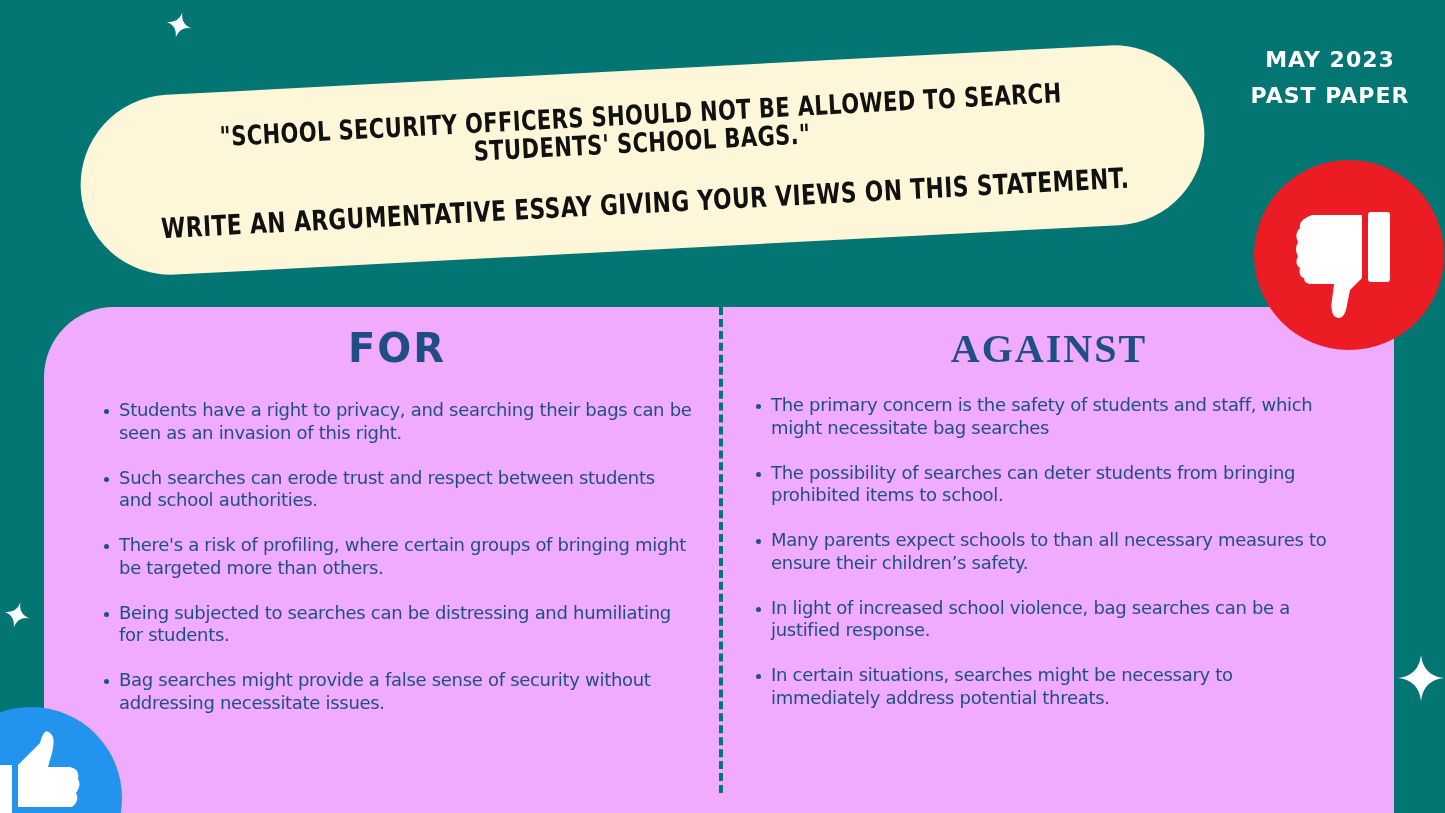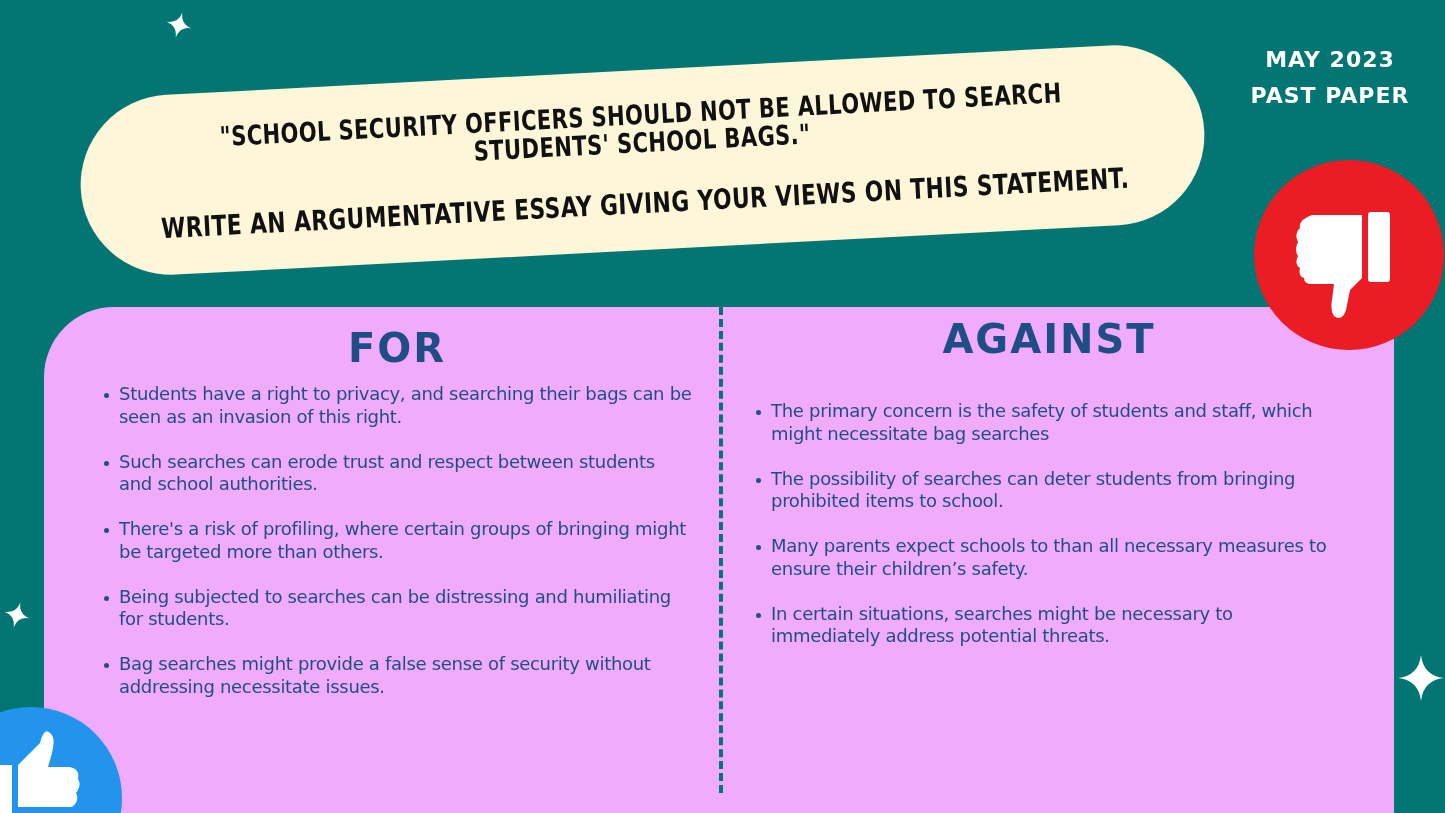--- a/index.html
+++ b/index.html
@@ -40,33 +40,33 @@
   }
   .col { position: absolute; top: 0; }
   .col-for { left: 58px; width: 590px; }
   .col-against { left: 710px; width: 590px; }
   .col h2 {
     margin: 0; text-align: center; color: #1f4e87;
     font-family: "DejaVu Sans", sans-serif; font-weight: bold; font-size: 40px;
     letter-spacing: 2px;
   }
   .col-for h2 { padding-top: 18px; }
-  .col-against h2 { padding-top: 9px; }
+  .col-against h2 { padding-top: 18px; font-family: Liberation Serif, serif; }
   ul { margin: 0; padding: 0; list-style: none; }
   li {
     position: relative; padding-left: 17px; color: #1f4e87;
     font-size: 18px; line-height: 22.5px; margin-bottom: 22.5px;
     font-family: "DejaVu Sans", sans-serif; letter-spacing: -0.3px;
   }
   li::before {
     content: ""; position: absolute; left: 2px; top: 10px;
     width: 5px; height: 5px; border-radius: 50%; background: #1f4e87;
   }
-  .col-for ul { margin-top: 12px; }
-  .col-against ul { margin-top: 38px; }
+  .col-for ul { margin-top: 28px; }
+  .col-against ul { margin-top: 22px; }
   .thumb-down {
     position: absolute; left: 1254px; top: 160px; width: 190px; height: 190px;
     border-radius: 50%; background: #ec1c24;
   }
   .thumb-up {
     position: absolute; left: -60px; top: 707px; width: 182px; height: 182px;
     border-radius: 50%; background: #2394ee; overflow: hidden;
   }
 </style>
 </head>
@@ -102,20 +102,21 @@
       <li>Being subjected to searches can be distressing and humiliating for students.</li>
       <li>Bag searches might provide a false sense of security without addressing necessitate issues.</li>
     </ul>
   </div>
   <div class="col col-against">
     <h2>AGAINST</h2>
     <ul>
       <li>The primary concern is the safety of students and staff, which might necessitate bag searches</li>
       <li>The possibility of searches can deter students from bringing prohibited items to school.</li>
       <li>Many parents expect schools to than all necessary measures to ensure their children’s safety.</li>
+      <li>In light of increased school violence, bag searches can be a justified response.</li>
       <li>In certain situations, searches might be necessary to immediately address potential threats.</li>
     </ul>
   </div>
 </div>
 <div class="divider"></div>
 
 <div class="thumb-down">
   <svg width="190" height="190" viewBox="0 0 190 190">
     <rect x="114" y="52" width="22" height="70" rx="3" fill="#fff"></rect>
     <path d="M58 55 H108 V118 L96 130 L92 150 Q88 162 80 156 Q76 150 78 140 L80 124 H58 Q50 124 50 118 Q44 116 46 108 Q40 104 44 96 Q40 90 44 82 Q40 74 46 68 Q44 60 58 55Z" fill="#fff"></path>

